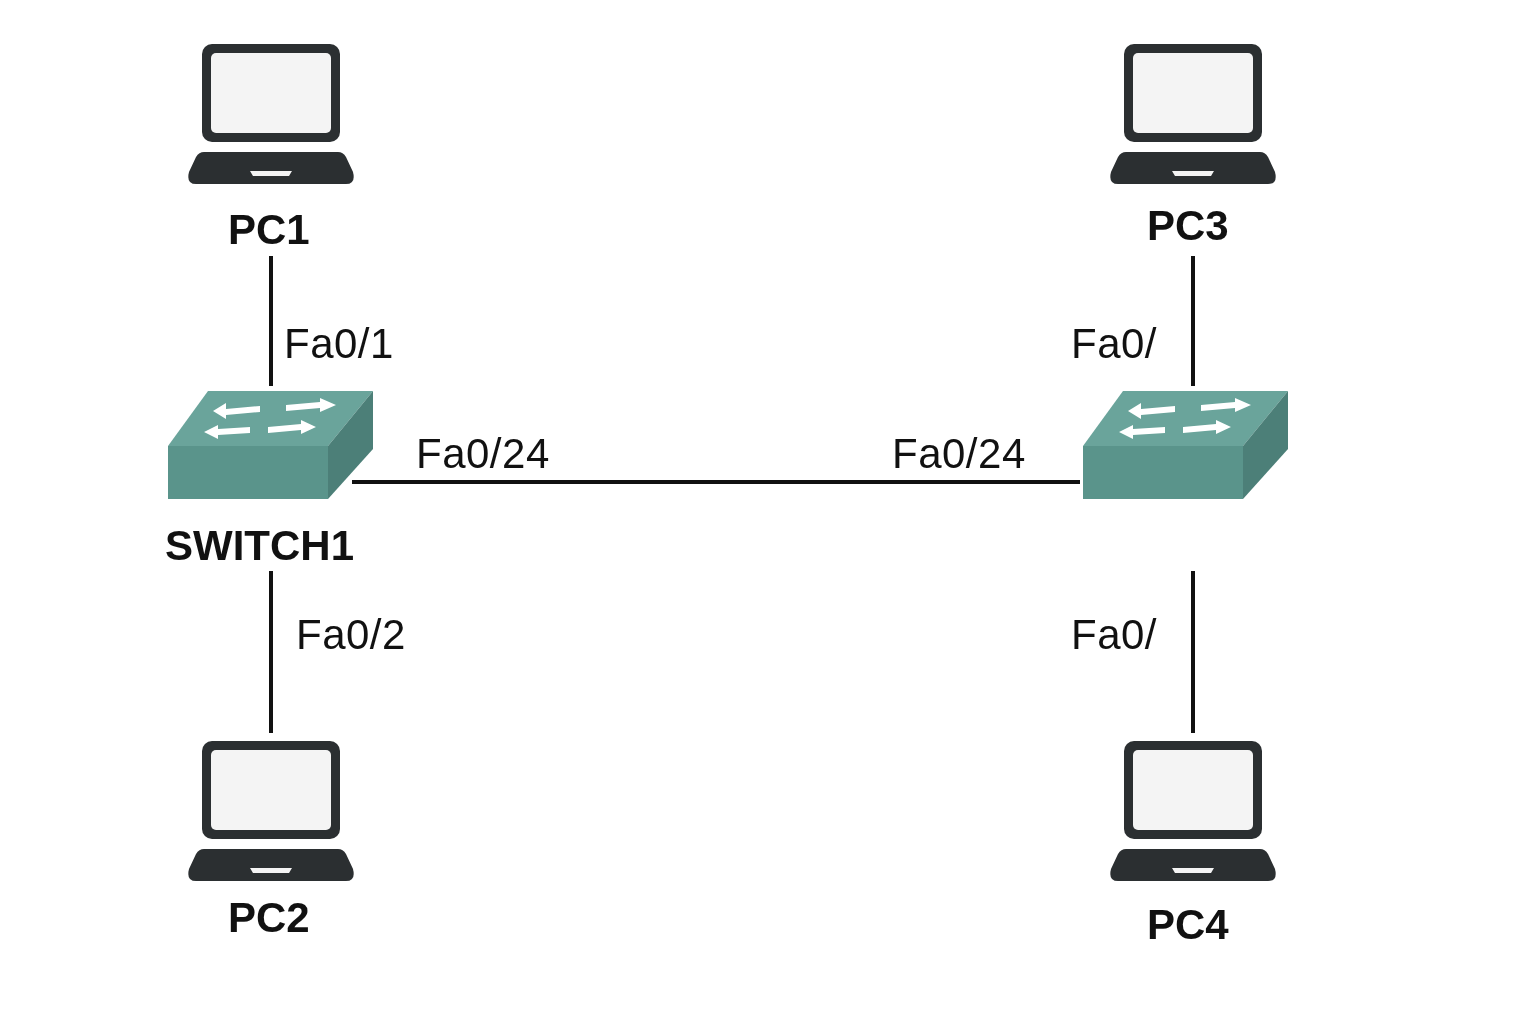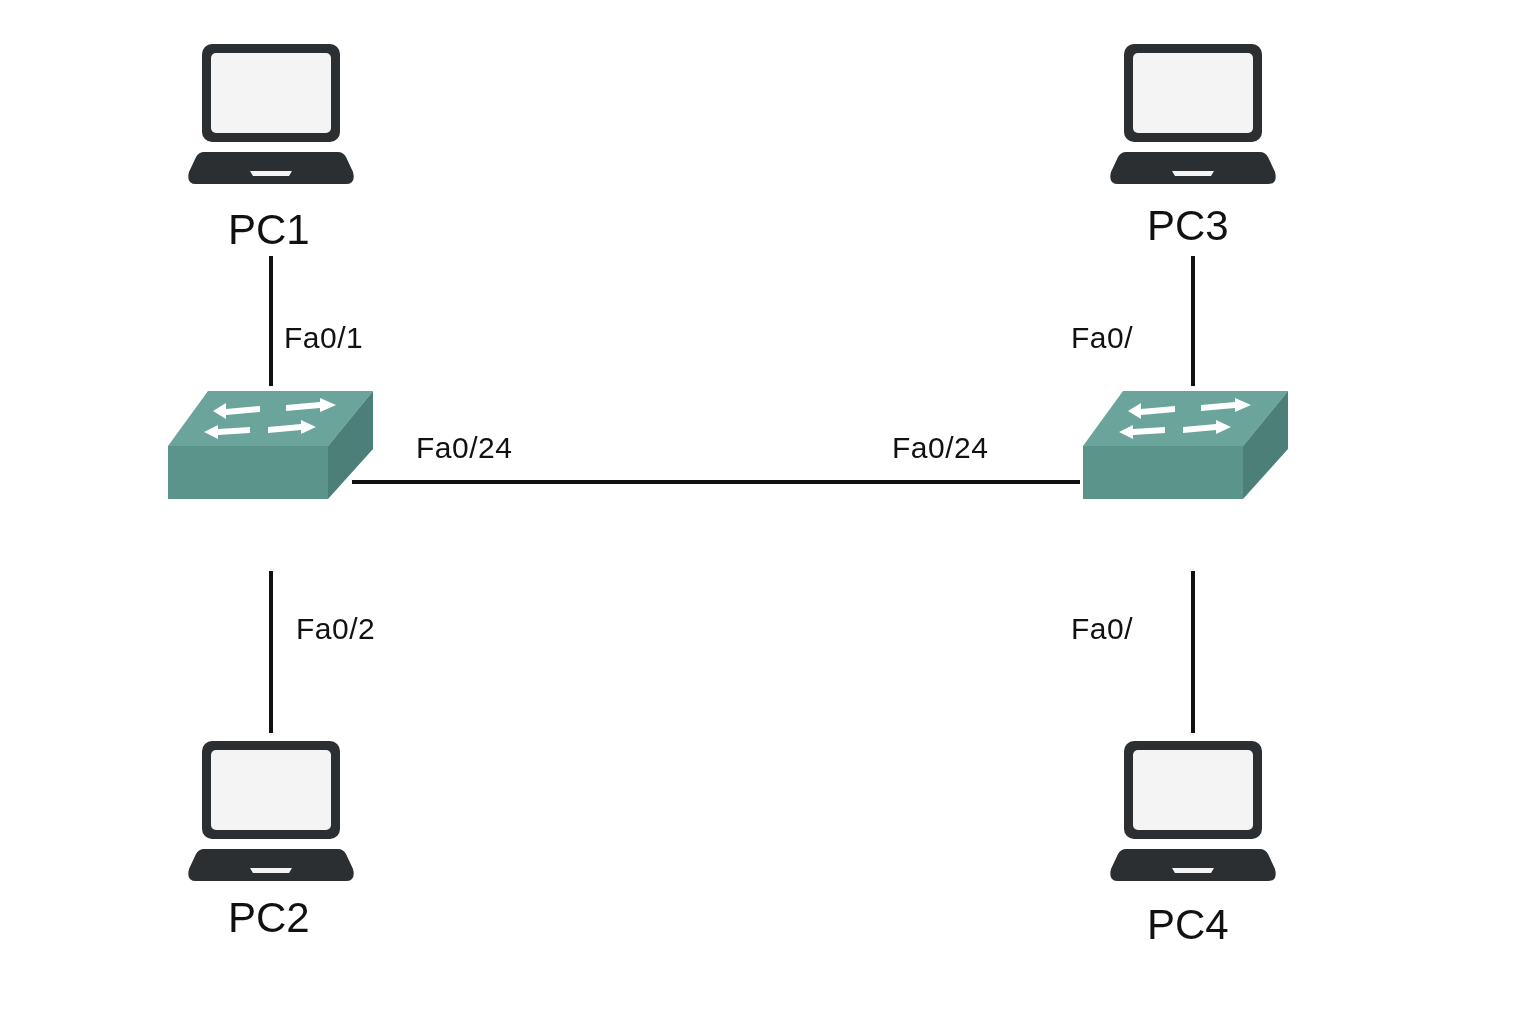--- a/index.html
+++ b/index.html
@@ -1,20 +1,20 @@
 <!DOCTYPE html>
 <html><head>
   <meta charset="utf-8">
   <style>
     html, body { margin: 0; padding: 0; background: #ffffff; }
     body { width: 1536px; height: 1024px; position: relative; overflow: hidden;
            font-family: "Liberation Sans", "DejaVu Sans", sans-serif; color: #111; }
-    .abs { position: absolute; }
+    .abs { position: absolute; font-weight: bold; }
     .label { position: absolute; font-size: 42px; line-height: 1; color: #111; white-space: nowrap; }
-    .port { position: absolute; font-size: 30px; line-height: 1; color: #111; white-space: nowrap; letter-spacing: 0.5px; }
+    .port { position: absolute; font-size: 42px; line-height: 1; color: #111; white-space: nowrap; letter-spacing: 0.5px; }
     .link { position: absolute; background: #111; }
     svg { position: absolute; overflow: visible; }
   </style>
 </head>
 <body>
 
 <svg width="0" height="0" style="position:absolute">
   <defs>
     <g id="laptop-shape">
       <rect x="14" y="0" width="138" height="98" rx="10" ry="10" fill="#2b2f31"></rect>
@@ -66,20 +66,21 @@
   <svg width="166" height="142" style="left:0; top:0;">
       <use href="#laptop-shape"></use>
     </svg>
   <div class="label" style="left:37px; top:163px;">PC4</div>
 </div>
 
 <div class="abs" style="left:168px; top:391px; width:210px; height:180px;">
   <svg width="205" height="110" style="left:0; top:0;">
       <use href="#switch-shape"></use>
     </svg>
+  <div class="label" style="left:-3px; top:134px;">SWITCH1</div>
 </div>
 
 <div class="abs" style="left:1083px; top:391px; width:210px; height:180px;">
   <svg width="205" height="110" style="left:0; top:0;">
       <use href="#switch-shape"></use>
     </svg>
 </div>
 
 <div class="port" style="left:284px; top:323px;">Fa0/1</div>
 <div class="port" style="left:284px; top:614px;margin-left:12px;">Fa0/2</div>

